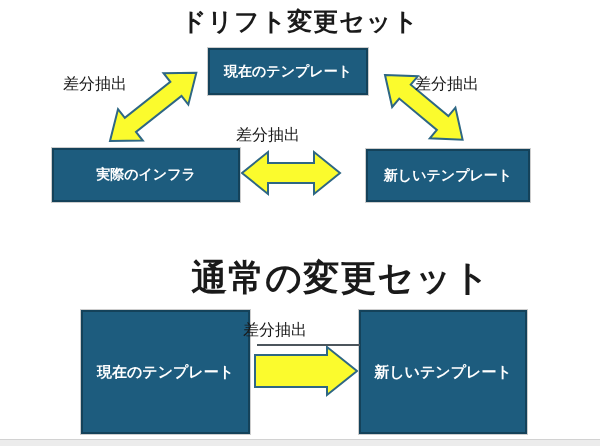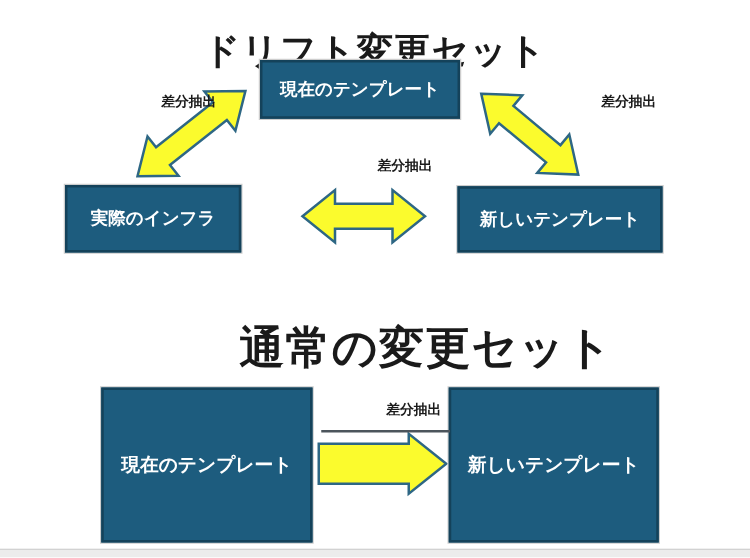--- a/index.html
+++ b/index.html
@@ -6,39 +6,39 @@
   body { font-family:"Liberation Sans","DejaVu Sans",sans-serif; }
   .canvas {
     position:relative; width:600px; height:446px;
     background:var(--page-bg,#ffffff); overflow:hidden;
   }
   .title {
     position:absolute; left:0; width:600px; margin:0;
     text-align:center; font-weight:bold; color:var(--title-color,#1a1a1a);
     letter-spacing:1px;
   }
-  .title-drift  { top:21px;   font-size:29px; }
+  .title-drift  { top:5px;   font-size:25px; }
   .title-normal { top:254px; font-size:36px;padding-left:41px; }
   .box {
     position:absolute; box-sizing:border-box;
     background:var(--box-fill,#1d5c7e);
     border:2px solid var(--box-border,#14425a);
     box-shadow:0 0 0 1px #cdcdcd;
     color:var(--box-text,#ffffff);
     display:flex; align-items:center; justify-content:center;
     text-align:left; font-weight:bold; font-size:14px;
   }
   #box-current-top { left:208px; top:48px;  width:160px; height:47px; }
-  #box-infra       { left:52px;  top:148px; width:141px; height:54px; }
+  #box-infra       { left:52px;  top:148px; width:188px; height:54px; }
   #box-new-top     { left:366px; top:149px; width:164px; height:53px; }
   #box-current-bot { left:81px;  top:310px; width:169px; height:124px; font-size:15px; }
   #box-new-bot     { left:359px; top:310px; width:168px; height:124px; font-size:15px; }
   .arrow-label {
-    position:absolute; width:110px; text-align:right;
-    font-weight:bold; font-size:11px; color:var(--label-color,#1a1a1a);
+    position:absolute; width:110px; text-align:left;
+    font-weight:normal; font-size:16px; color:var(--label-color,#1a1a1a);
   }
   #label-diff-left   { left:63px;  top:74px;  }
   #label-diff-right  { left:415px; top:74px;  }
   #label-diff-middle { left:236px; top:125px; }
   #label-diff-bottom { left:243px; top:320px; }
   .label-underline {
     position:absolute; left:257px; top:344px; width:103px; height:2px;
     background:#4c555c;
   }
   .footer-bar {

